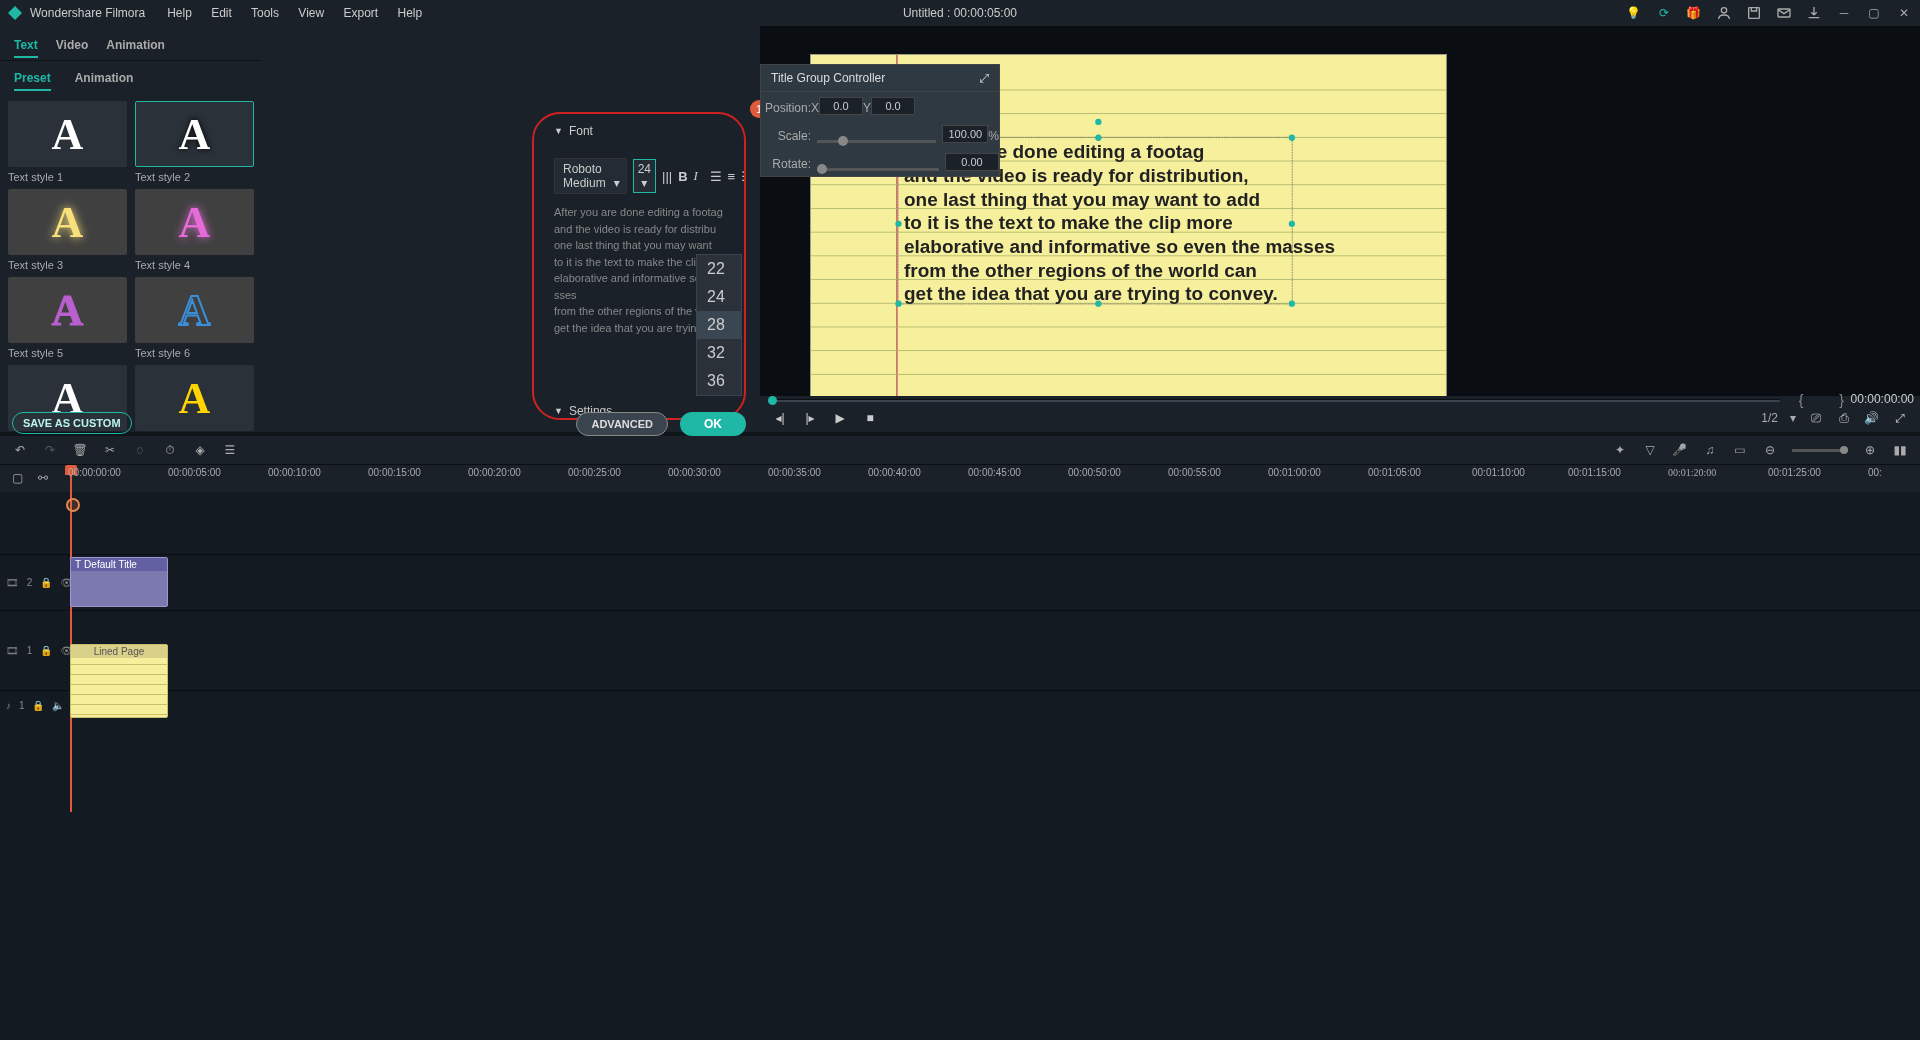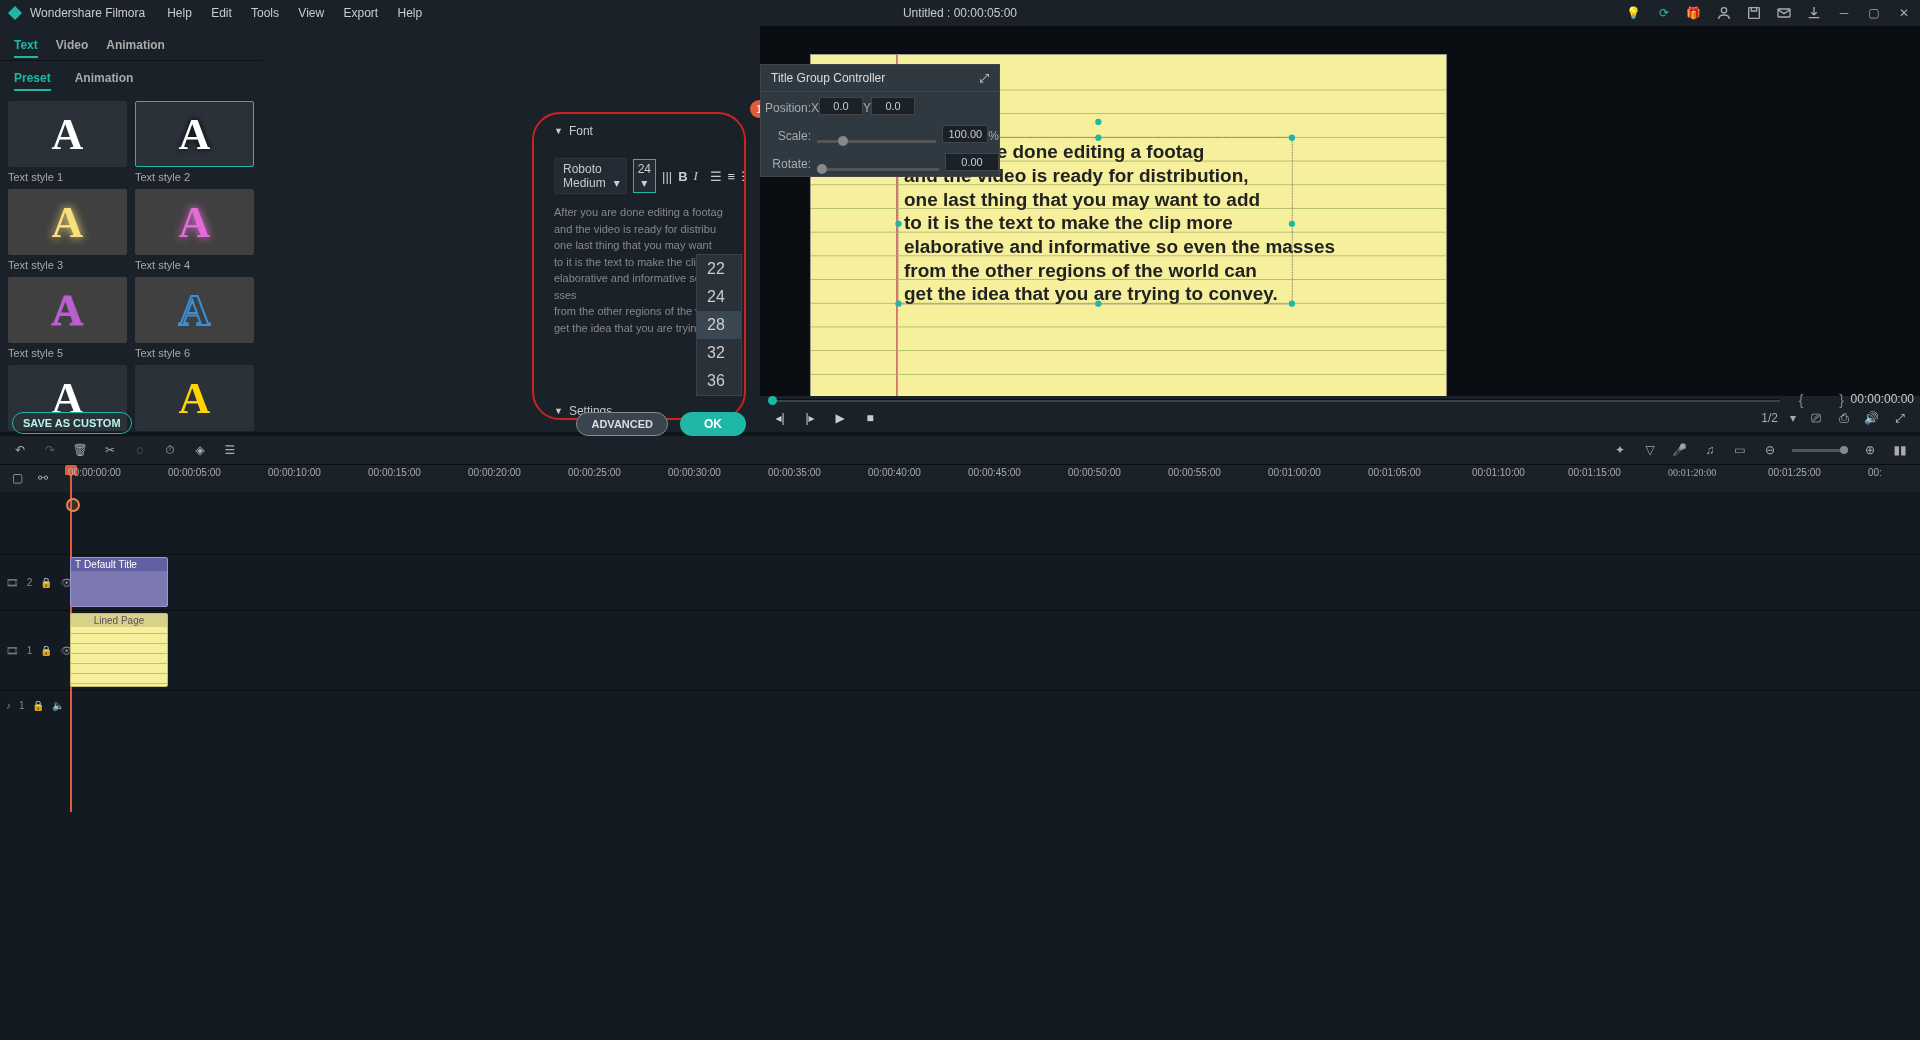--- a/index.html
+++ b/index.html
@@ -110,21 +110,21 @@
 .circle-marker { position:absolute; top:498px; left:66px; width:14px; height:14px; border:2px solid #e6884e; background:#e6884e33; border-radius:50%; z-index:4; }
 
 .track { height:30px; background:#141a21; border-top:1px solid #0a0e13; display:flex; align-items:center; }
 .track.tall { height:56px; }
 .track .hdr { width:68px; display:flex; gap:8px; align-items:center; padding-left:6px; color:#888; font-size:10px; }
 .track .hdr .ic { width:12px; height:12px; }
 .track .lane { flex:1; height:100%; position:relative; }
 .clip { position:absolute; top:2px; left:2px; height:50px; border-radius:2px; overflow:hidden; }
 .clip.title { width:98px; background:#7b79b0; border:1px solid #9a98d0; }
 .clip.title .tlabel { background:#635fa3; color:#fff; font-size:10px; padding:1px 4px; display:flex; gap:3px; }
-.clip.video { width:98px; background:#f6ef9c; border:1px solid #c5be6e; background-image:repeating-linear-gradient(#f6ef9c,#f6ef9c 9px,#cbbf6a 9px,#cbbf6a 10px); }
+.clip.video { width:98px; background:#f6ef9c; border:1px solid #c5be6e; background-image:repeating-linear-gradient(#f6ef9c,#f6ef9c 9px,#cbbf6a 9px,#cbbf6a 10px);margin-top:31px; }
 .clip.video .vlabel { background:#d9d08a; color:#555; font-size:10px; padding:1px 4px; text-align:center; }
 
 svg { width:100%; height:100%; }
 </style>
 </head>
 <body>
 
 <div class="titlebar">
   <div class="logo"></div>
   <span class="appname">Wondershare Filmora</span>

